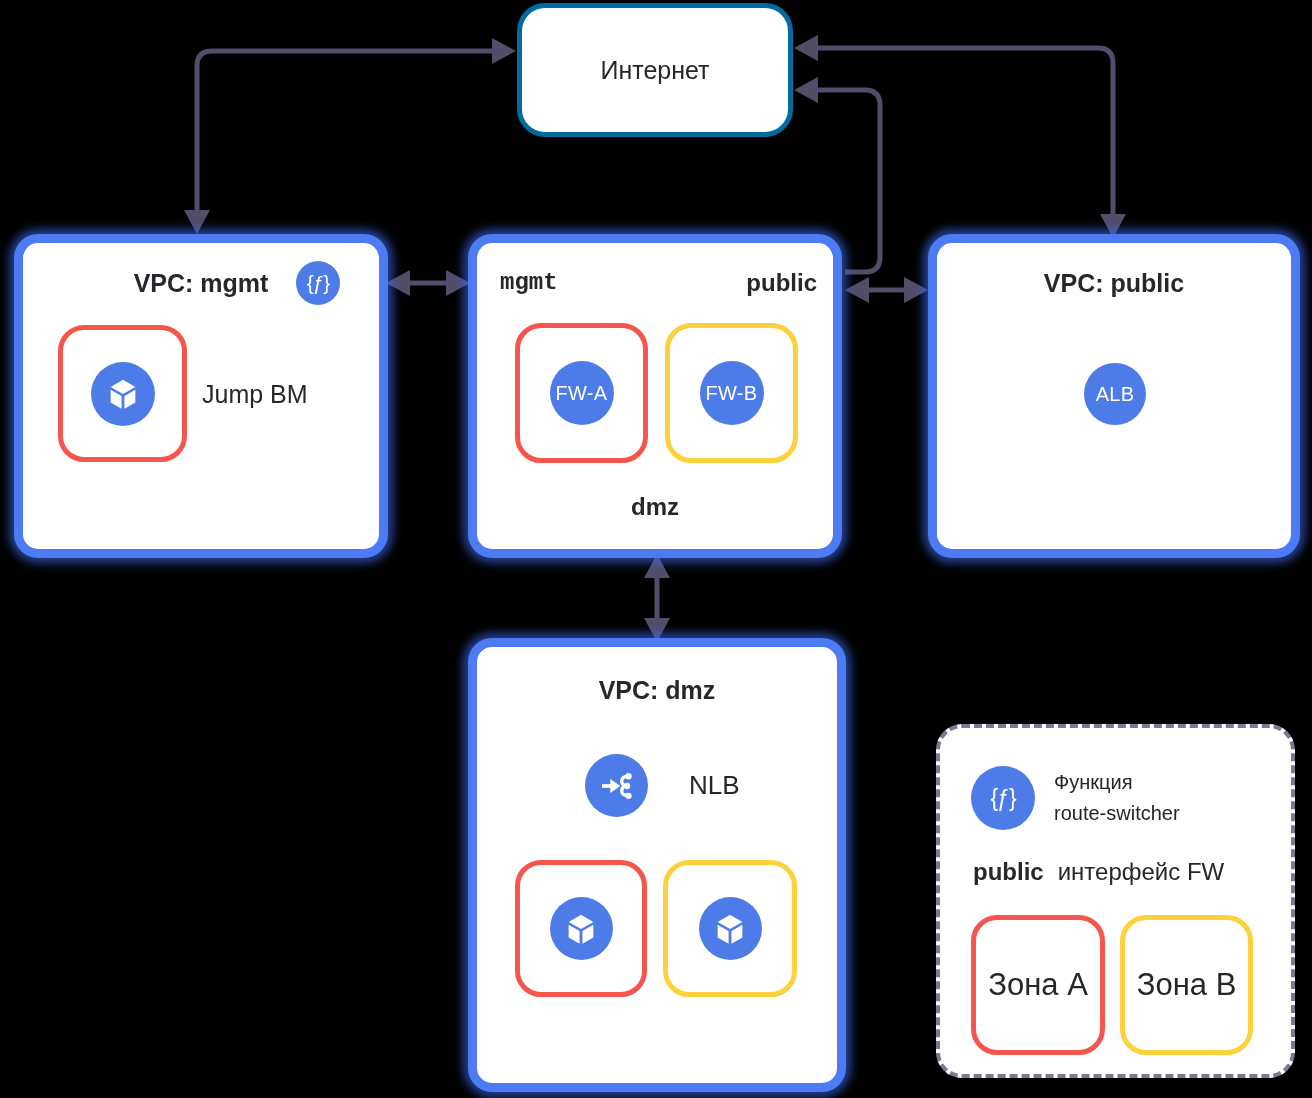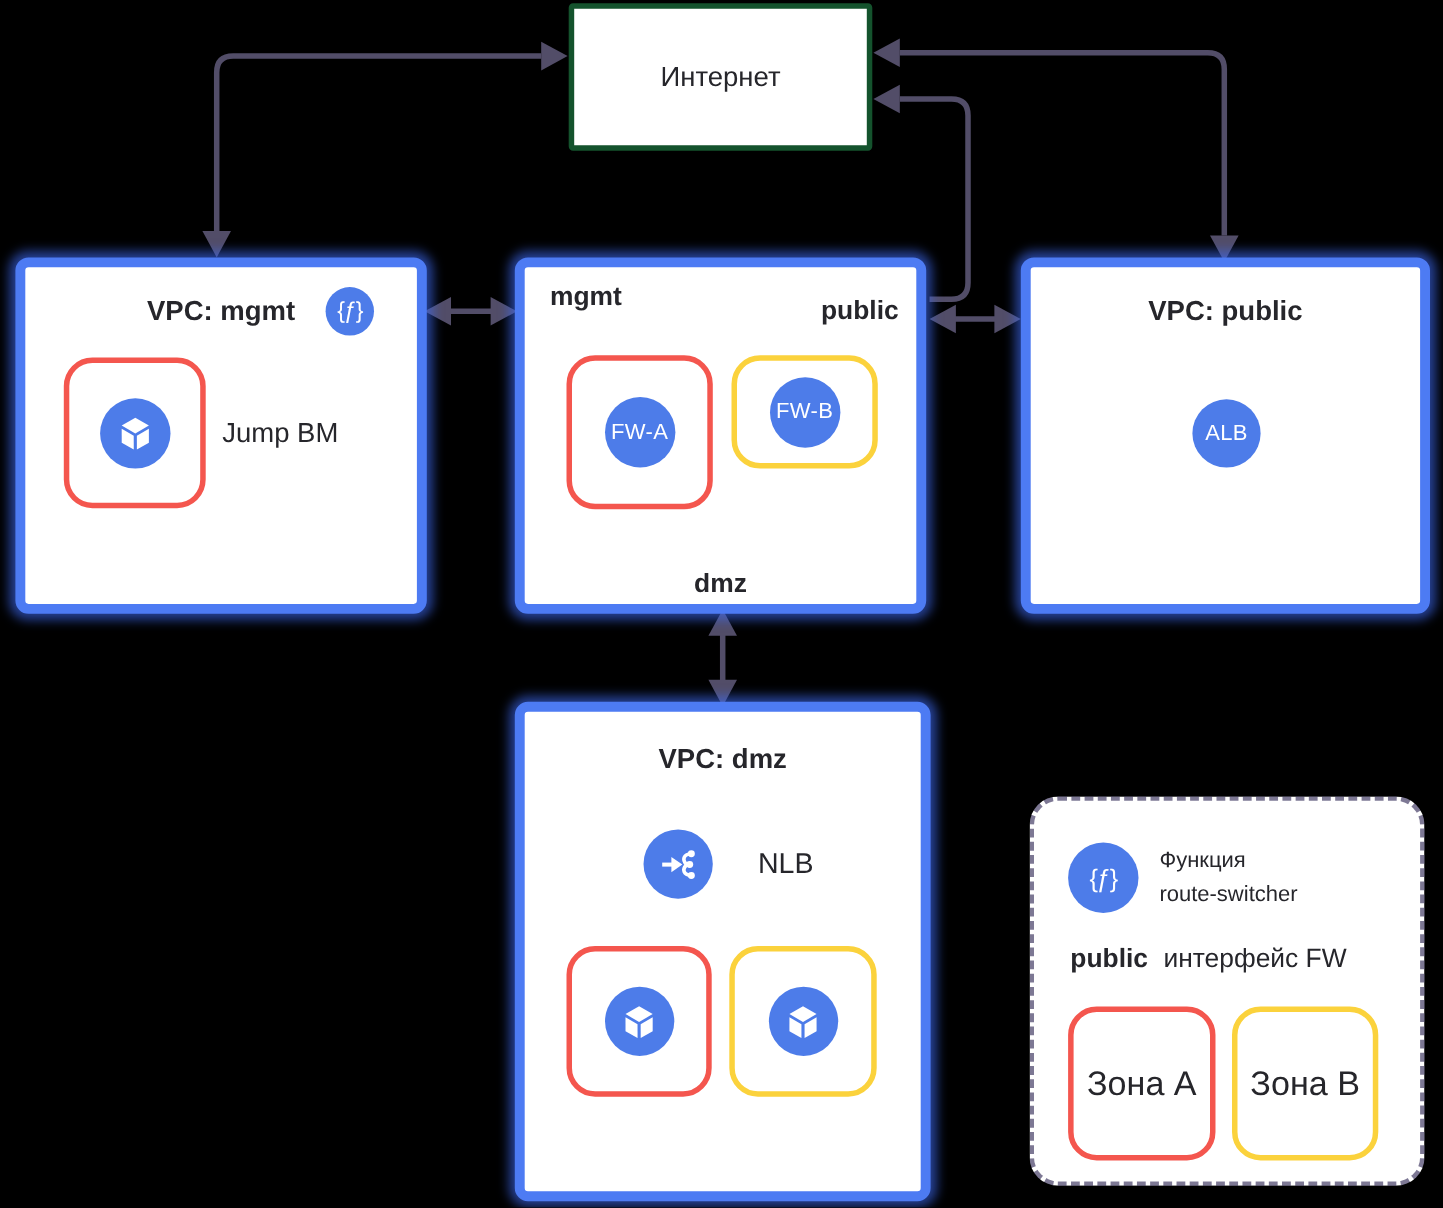--- a/index.html
+++ b/index.html
@@ -3,26 +3,26 @@
 <meta charset="utf-8">
 <style>
   html,body{margin:0;padding:0;background:#000;}
   .canvas{
     position:relative;width:1312px;height:1098px;background:#000;
     font-family:"Liberation Sans",sans-serif;color:#26262b;overflow:hidden;
   }
   
   .box{position:absolute;background:#fff;box-sizing:border-box;}
   .internet{
-    border:5px solid #14532d;border-radius:4px;
+    border:5px solid #0369a1;border-radius:28px;
     display:flex;align-items:center;justify-content:center;
     font-size:25px;
   }
   .vpc{
-    border:9px solid #4d7bf3;border-radius:12px;
+    border:9px solid #4d7bf3;border-radius:24px;
     box-shadow:0 0 10px 5px rgba(61,105,240,.62);
   }
   .legend{
     border:4px dashed #7d7894;border-radius:26px;
   }
   .title{position:absolute;left:0;right:0;text-align:center;font-weight:700;font-size:25px;line-height:30px;}
   .sublabel{position:absolute;font-weight:700;font-size:24px;line-height:30px;}
   .label{position:absolute;font-size:25px;line-height:30px;}
   
   .node{
@@ -92,33 +92,33 @@
           <polygon points="12,3 19.8,7.5 12,12 4.2,7.5" fill="#fff"></polygon>
           <polygon points="4.2,9.3 11.1,13.3 11.1,21.3 4.2,17.3" fill="#fff"></polygon>
           <polygon points="19.8,9.3 12.9,13.3 12.9,21.3 19.8,17.3" fill="#fff"></polygon>
         </svg>
       </div>
     </div>
     <div class="label" style="left:179px;top:136px;">Jump ВМ</div>
   </div>
 
   <div class="box vpc" style="left:468px;top:234px;width:374px;height:324px;">
-    <div class="sublabel" style="left:23px;top:12px;">mgmt</div>
+    <div class="sublabel" style="left:23px;top:25px;font-family:Liberation Mono, monospace;">mgmt</div>
     <div class="sublabel" style="right:16px;top:25px;">public</div>
     <div class="node red" style="left:38px;top:80px;width:133px;height:140px;">
       <div class="bcircle" style="width:64px;height:64px;">
         <span class="circle-text">FW-A</span>
       </div>
     </div>
-    <div class="node yellow" style="left:188px;top:80px;width:133px;height:103px;">
+    <div class="node yellow" style="left:188px;top:80px;width:133px;height:140px;">
       <div class="bcircle" style="width:64px;height:64px;">
         <span class="circle-text">FW-B</span>
       </div>
     </div>
-    <div class="sublabel" style="left:0;right:0;top:249px;text-align:center;margin-top:24px;">dmz</div>
+    <div class="sublabel" style="left:0;right:0;top:249px;text-align:center;">dmz</div>
   </div>
 
   <div class="box vpc" style="left:928px;top:234px;width:372px;height:324px;">
     <div class="title" style="top:25px;">VPC: public</div>
     <div class="bcircle abs" style="left:147px;top:120px;width:62px;height:62px;">
       <span class="circle-text">ALB</span>
     </div>
   </div>
 
   <div class="box vpc" style="left:468px;top:638px;width:378px;height:454px;">

